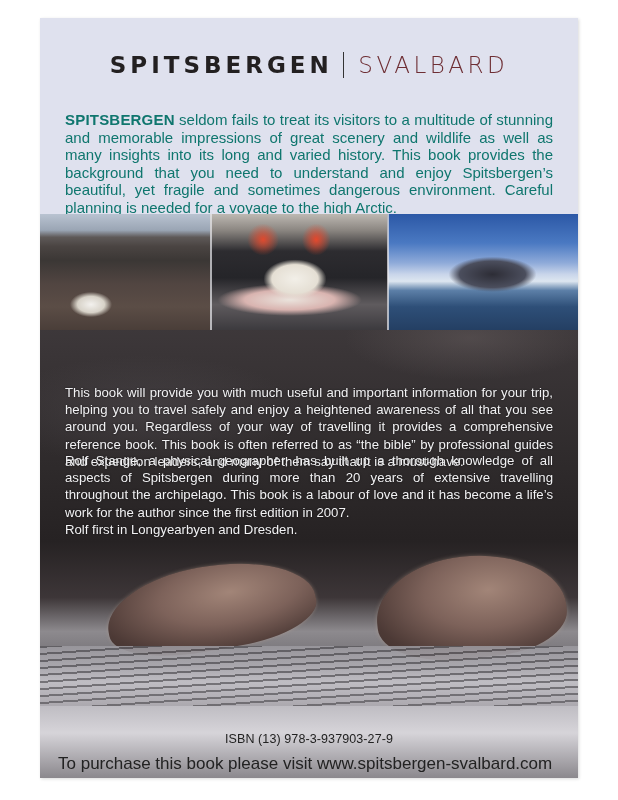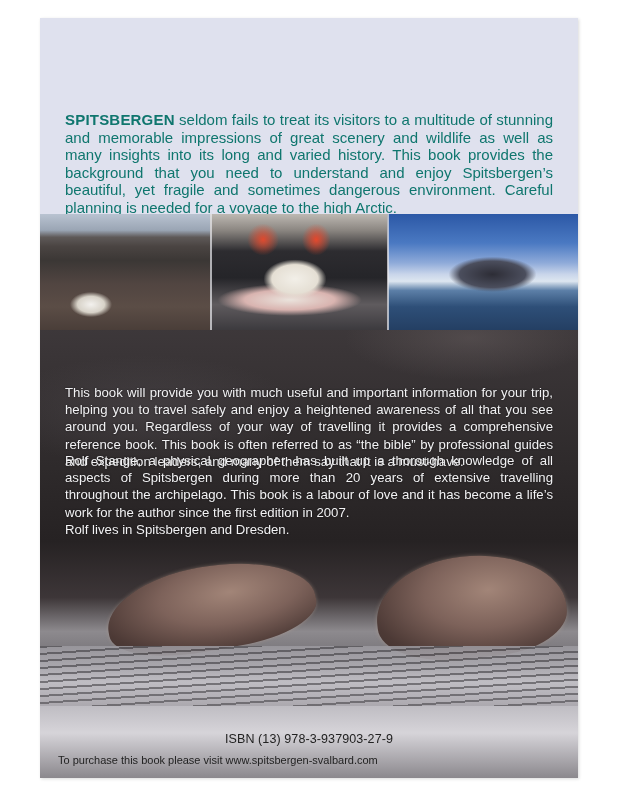--- a/index.html
+++ b/index.html
@@ -89,44 +89,47 @@
         repeating-linear-gradient(176deg, rgba(40,38,42,0.55) 0 2px, transparent 2px 7px),
         linear-gradient(180deg, #9c9aa0, #c7c5cb 60%, #a9a6ac);
       opacity: 0.85;
     }
     .isbn {
       position: absolute; left: 0; top: 714px; width: 100%; text-align: center;
       font-size: 12.5px; color: #222; letter-spacing: 0.1px;
     }
     .purchase {
       position: absolute; left: 18px; top: 736px; width: 500px;
-      font-size: 11px; color: #222;
+      font-size: 17px; color: #222;
     }
   </style>
 </head>
 <body>
 
 <div class="cover">
 
+  <div class="title-row">
+    <span class="title-left">SPITSBERGEN</span><span class="title-sep"></span><span class="title-right">SVALBARD</span>
+  </div>
 
   <div class="intro"><b>SPITSBERGEN</b><span> seldom fails to treat its visitors to a multitude of stunning and memorable impressions of great scenery and wildlife as well as many insights into its long and varied history. This book provides the background that you need to understand and enjoy Spitsbergen’s beautiful, yet fragile and sometimes dangerous environment. Careful planning is needed for a voyage to the high Arctic.</span></div>
 
   <div class="photo-bg"></div>
 
   <div class="strip strip1"></div>
   <div class="strip strip2"></div>
   <div class="strip strip3"></div>
   <div class="strip-border" style="left:170px"></div>
   <div class="strip-border" style="left:347px"></div>
 
   <div class="body-text para2">This book will provide you with much useful and important information for your trip, helping you to travel safely and enjoy a heightened awareness of all that you see around you. Regardless of your way of travelling it provides a comprehensive reference book. This book is often referred to as “the bible” by professional guides and expedition leaders, and many of them say that it is a must-have.</div>
 
   <div class="body-text para3">
     <span>Rolf Stange, a physical geographer, has built up a thorough knowledge of all aspects of Spitsbergen during more than 20 years of extensive travelling throughout the archipelago. This book is a labour of love and it has become a life’s work for the author since the first edition in 2007.</span>
-    <span class="lastline">Rolf lives in Spitsbergen and Dresden.</span>
+    <span class="lastline">Rolf first in Longyearbyen and Dresden.</span>
   </div>
 
   <div class="fox fox1"></div>
   <div class="fox fox2"></div>
   <div class="rock"></div>
 
   <div class="isbn">ISBN (13) 978-3-937903-27-9</div>
   <div class="purchase">To purchase this book please visit www.spitsbergen-svalbard.com</div>
 </div>
 

